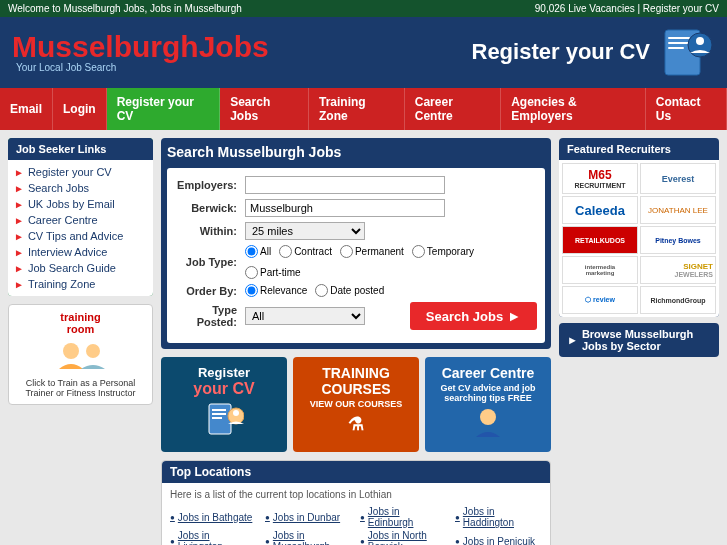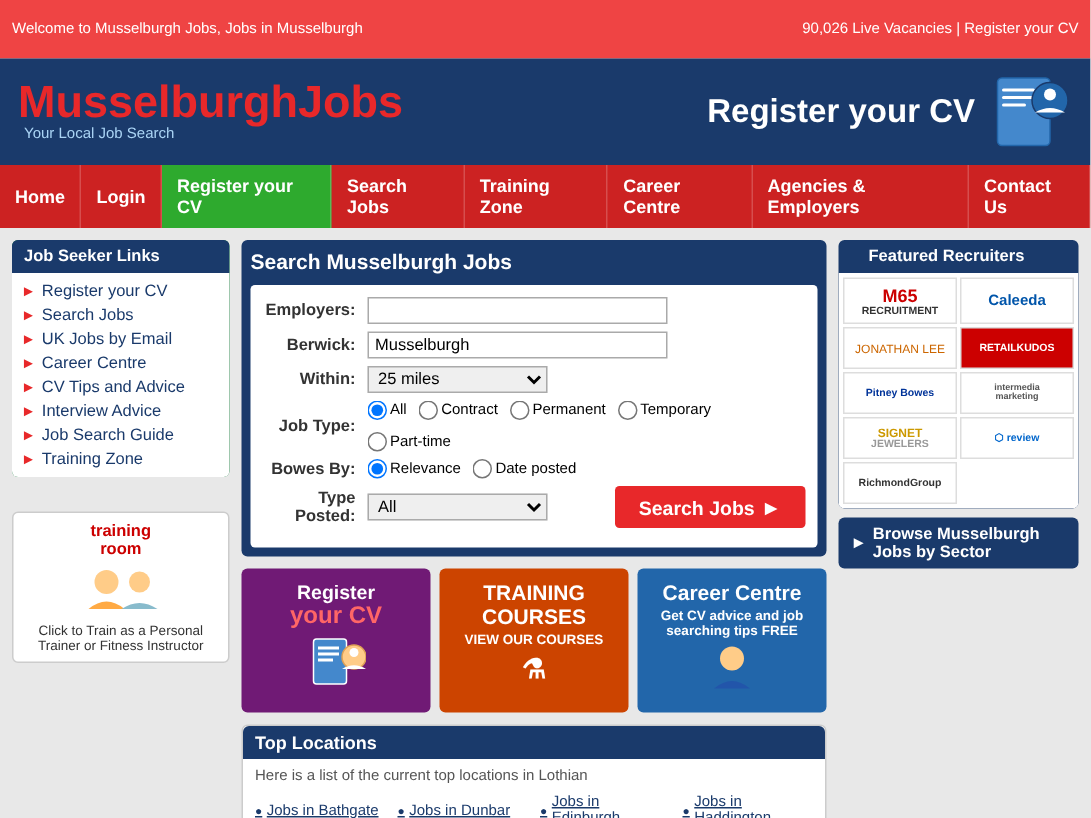--- a/index.html
+++ b/index.html
@@ -1,23 +1,23 @@
 <!DOCTYPE html>
 <html><head>
   <meta charset="utf-8">
   <style>
     * { margin: 0; padding: 0; box-sizing: border-box; }
     body { font-family: Arial, sans-serif; font-size: 12px; background: #e8e8e8; width: 727px; }
 
     
     .top-bar {
-      background: #ef4444;
+      background: #14532d;
       color: white;
       font-size: 10px;
-      padding: 14px 8px;
+      padding: 3px 8px;
       display: flex;
       justify-content: space-between;
     }
 
     
     .header {
       background: #1a3a6b;
       padding: 8px 12px;
       display: flex;
       justify-content: space-between;
@@ -76,21 +76,21 @@
     
     .sidebar {
       width: 145px;
       flex-shrink: 0;
       margin-right: 8px;
     }
     .sidebar-box {
       background: #15803d;
       border-radius: 4px;
       overflow: hidden;
-      margin-bottom: 23px;
+      margin-bottom: 8px;
     }
     .sidebar-title {
       background: #1a3a6b;
       color: white;
       font-weight: bold;
       font-size: 11px;
       padding: 5px 8px;
     }
     .sidebar-links {
       background: white;
@@ -192,21 +192,21 @@
     .promo-banner {
       flex: 1;
       border-radius: 4px;
       padding: 8px;
       color: white;
       font-weight: bold;
       font-size: 11px;
       text-align: center;
       cursor: pointer;
     }
-    .promo-register { background: #701a75; }
+    .promo-register { background: #0c4a6e; }
     .promo-training { background: #cc4400; }
     .promo-career { background: #2266aa; }
 
     
     .locations-box {
       background: white;
       border: 1px solid #ccc;
       border-radius: 4px;
       padding: 8px;
     }
@@ -248,21 +248,21 @@
     }
     .recruiters-box {
       background: #1a3a6b;
       border-radius: 4px;
       overflow: hidden;
     }
     .recruiters-title {
       color: white;
       font-weight: bold;
       font-size: 11px;
-      padding: 5px 20px;
+      padding: 5px 8px;
     }
     .recruiters-grid {
       background: white;
       display: grid;
       grid-template-columns: 1fr 1fr;
       gap: 2px;
       padding: 3px;
     }
     .recruiter-item {
       border: 1px solid #ddd;
@@ -320,21 +320,21 @@
         <rect x="8" y="22" width="16" height="2" fill="white" rx="1"></rect>
         <circle cx="40" cy="20" r="12" fill="#2266aa" stroke="#1a3a6b" stroke-width="1"></circle>
         <circle cx="40" cy="16" r="4" fill="white"></circle>
         <path d="M30 28 Q40 22 50 28" fill="white"></path>
       </svg>
     </div>
   </button>
 </div>
 
 <nav class="nav">
-  <a href="#">Home</a>
+  <a href="#">Email</a>
   <a href="#">Login</a>
   <a href="#" class="register-cv">Register your CV</a>
   <a href="#">Search Jobs</a>
   <a href="#">Training Zone</a>
   <a href="#">Career Centre</a>
   <a href="#">Agencies &amp; Employers</a>
   <a href="#">Contact Us</a>
 </nav>
 
 <div class="main">
@@ -395,21 +395,21 @@
           <span class="form-label">Job Type:</span>
           <div class="radio-group">
             <label><input type="radio" name="jobtype" checked="" style=""> All</label>
             <label><input type="radio" name="jobtype" style=""> Contract</label>
             <label><input type="radio" name="jobtype" style=""> Permanent</label>
             <label><input type="radio" name="jobtype" style=""> Temporary</label>
             <label><input type="radio" name="jobtype" style=""> Part-time</label>
           </div>
         </div>
         <div class="form-row">
-          <span class="form-label">Bowes By:</span>
+          <span class="form-label">Order By:</span>
           <div class="radio-group">
             <label><input type="radio" name="orderby" checked="" style=""> Relevance</label>
             <label><input type="radio" name="orderby" style=""> Date posted</label>
           </div>
         </div>
         <div class="form-row">
           <span class="form-label">Type Posted:</span>
           <select>
             <option selected="">All</option>
             <option>Today</option>
@@ -477,37 +477,40 @@
   </div>
 
   <div class="right-sidebar">
     <div class="recruiters-box">
       <div class="recruiters-title">Featured Recruiters</div>
       <div class="recruiters-grid">
         <div class="recruiter-item recruiter-m65" style="flex-direction:column;">
           <span style="font-size:12px;font-weight:bold;color:#cc0000;">M65</span>
           <span style="font-size:7px;color:#333;">RECRUITMENT</span>
         </div>
+        <div class="recruiter-item recruiter-everest">
+          <span style="font-size:9px;color:#336699;font-weight:bold;">Everest</span>
+        </div>
         <div class="recruiter-item recruiter-caleeda">
-          <span style="font-size:10px;color:#0055aa;font-weight:bold;">Caleeda</span>
+          <span style="font-size:13px;color:#0055aa;font-weight:bold;">Caleeda</span>
         </div>
         <div class="recruiter-item recruiter-jl" style="flex-direction:column;">
           <span style="font-size:8px;color:#cc6600;font-weight:normal;">JONATHAN LEE</span>
         </div>
         <div class="recruiter-item" style="background:#cc0000;">
           <span style="font-size:7px;color:white;font-weight:bold;">RETAILKUDOS</span>
         </div>
         <div class="recruiter-item">
           <span style="font-size:7px;color:#003399;font-weight:bold;">Pitney Bowes</span>
         </div>
         <div class="recruiter-item" style="flex-direction:column;">
           <span style="font-size:6px;color:#555;">intermedia</span>
           <span style="font-size:6px;color:#555;">marketing</span>
         </div>
-        <div class="recruiter-item" style="flex-direction:column;">
+        <div class="recruiter-item" style="flex-direction:column;align-items:flex-end;">
           <span style="font-size:8px;color:#cc9900;font-weight:bold;">SIGNET</span>
           <span style="font-size:7px;color:#999;">JEWELERS</span>
         </div>
         <div class="recruiter-item" style="flex-direction:column;">
           <span style="font-size:7px;color:#0066cc;font-weight:bold;">⬡ review</span>
         </div>
         <div class="recruiter-item">
           <span style="font-size:7px;color:#333;font-weight:bold;">RichmondGroup</span>
         </div>
       </div>

